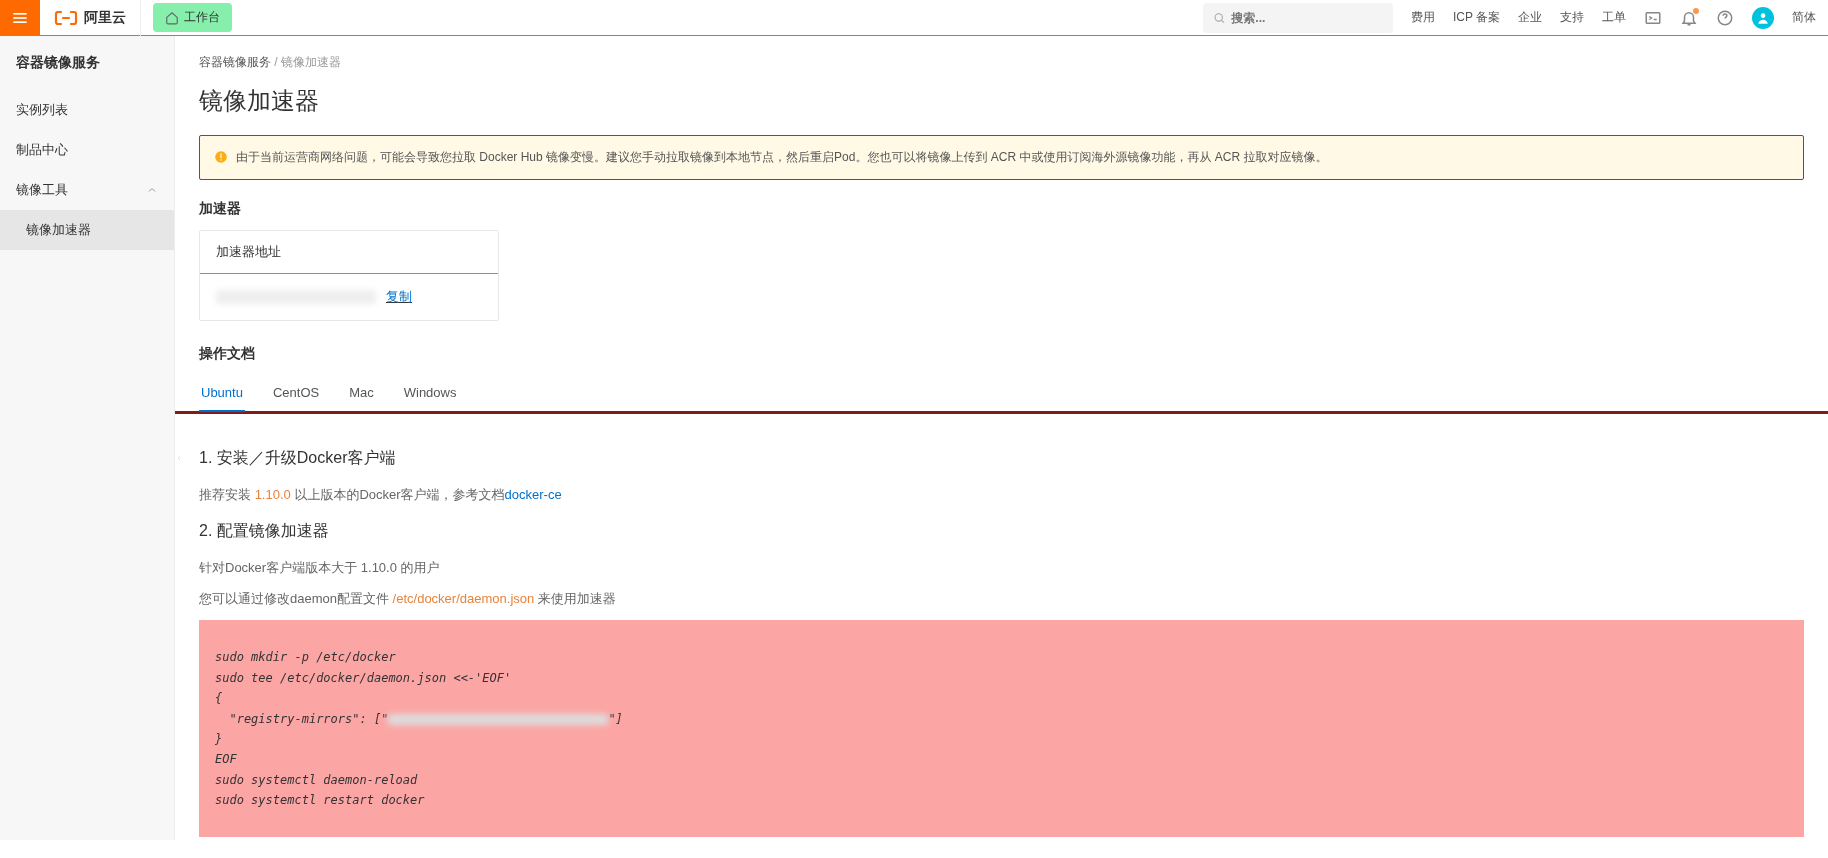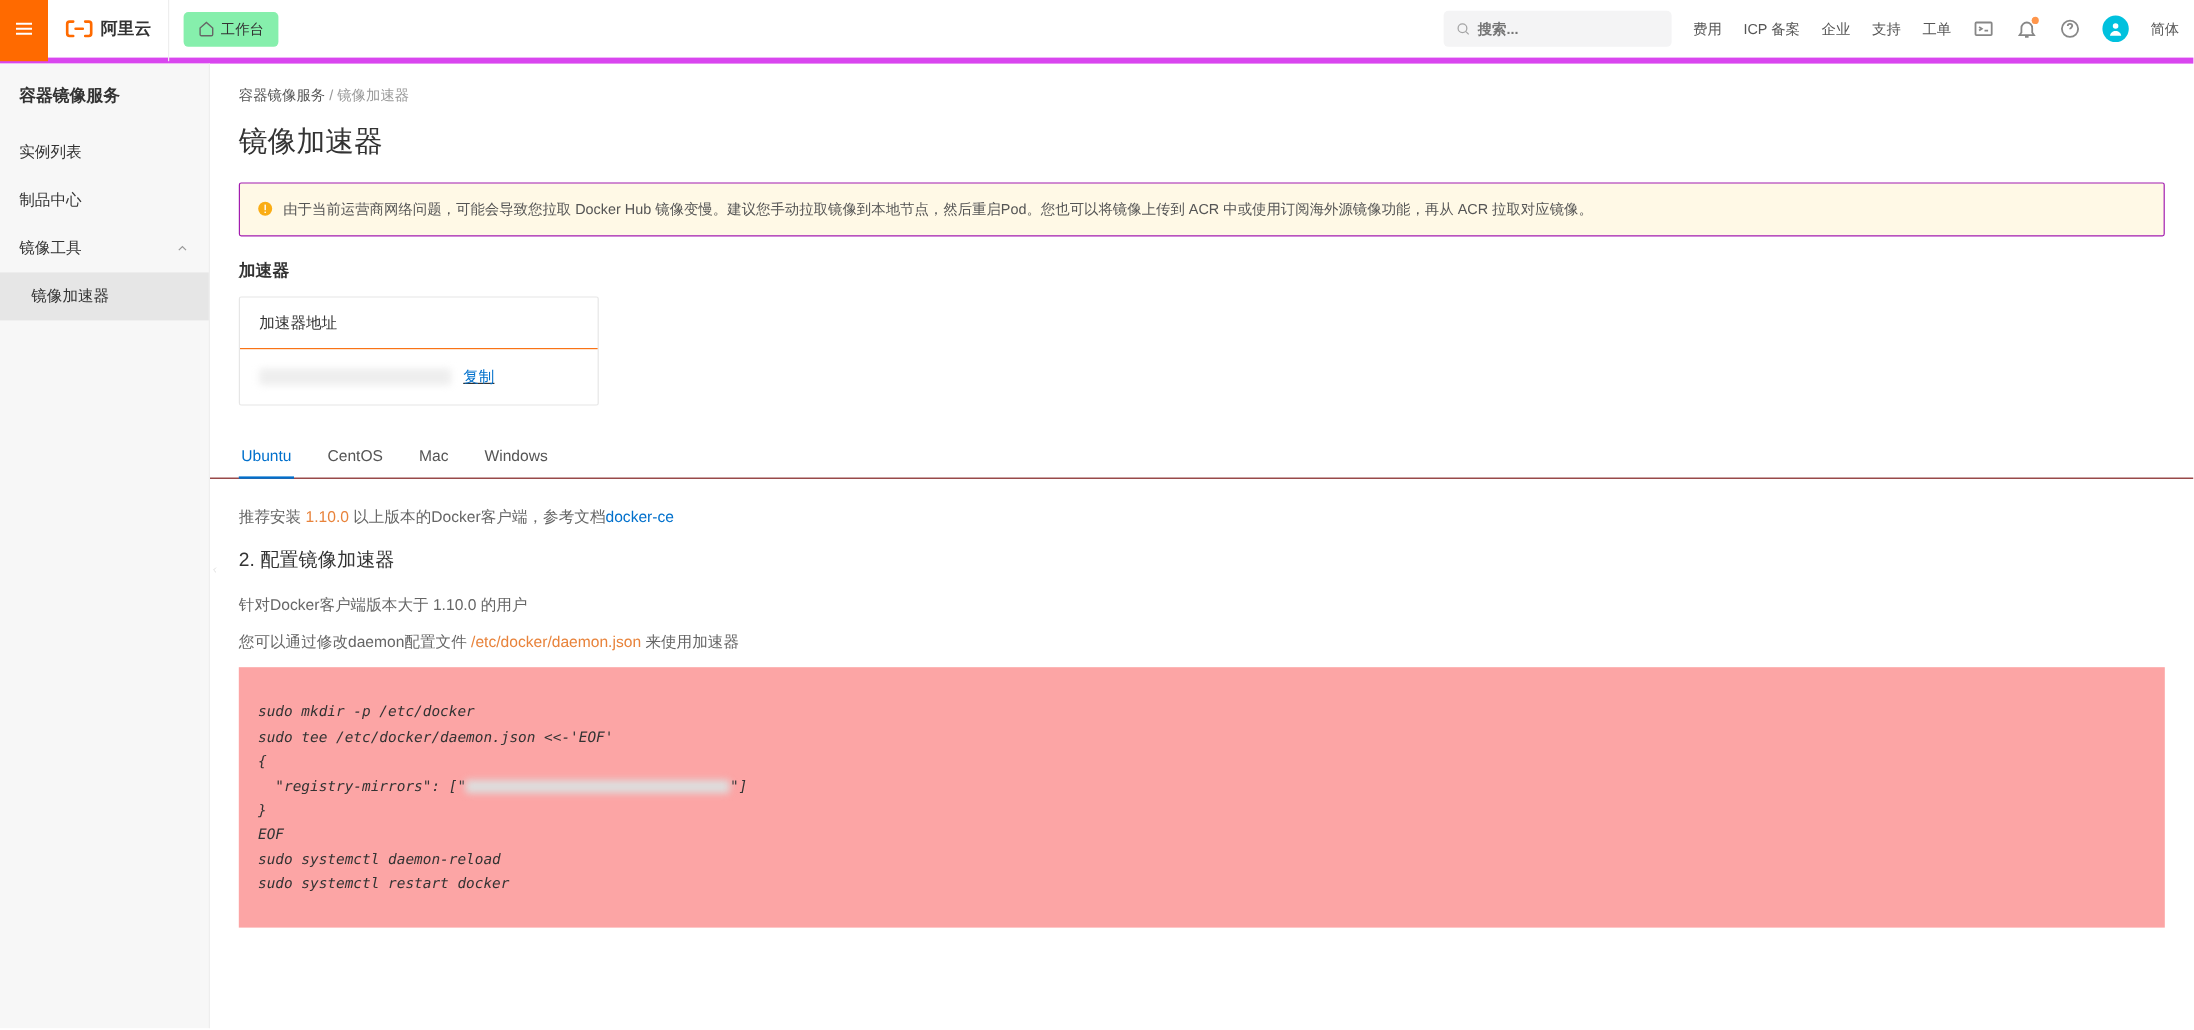--- a/index.html
+++ b/index.html
@@ -1,17 +1,17 @@
 <!DOCTYPE html>
 <html><head>
 <meta charset="utf-8">
 <style>
 *{margin:0;padding:0;box-sizing:border-box;}
 body{font-family:-apple-system,BlinkMacSystemFont,"PingFang SC","Hiragino Sans GB","Microsoft YaHei",sans-serif;font-size:13px;color:#333;background:#fff;overflow-x:hidden;}
-.top-bar{height:53px;display:flex;align-items:center;border-bottom:5px solid #d946ef;}
+.top-bar{height:36px;display:flex;align-items:center;border-bottom:1px solid #d946ef;}
 .hamburger{width:40px;height:54px;background:#ff6a00;display:flex;align-items:center;justify-content:center;cursor:pointer;}
 .hamburger svg{width:20px;height:20px;}
 .logo-box{display:flex;align-items:center;padding:0 14px;border-right:1px solid #eee;height:54px;}
 .logo-box svg{width:24px;height:24px;}
 .logo-text{font-weight:bold;margin-left:6px;font-size:14px;}
 .workbench{display:flex;align-items:center;margin-left:12px;padding:6px 12px;background:#86efac;border-radius:4px;cursor:pointer;font-size:12px;}
 .workbench svg{width:14px;height:14px;margin-right:5px;}
 .top-right{margin-left:auto;display:flex;align-items:center;padding-right:12px;gap:18px;}
 .search-box{width:190px;height:30px;background:#f4f4f5;border-radius:4px;display:flex;align-items:center;padding:0 10px;}
 .search-box svg{width:14px;height:14px;opacity:.5;}
@@ -33,21 +33,21 @@
 .crumb a{color:#555;text-decoration:none;}
 .page-title{padding:4px 24px 18px;font-size:24px;font-weight:500;}
 .alert{margin:0 24px 20px;padding:12px 14px;background:#fff9e6;border:1px solid #a21caf;border-radius:2px;display:flex;align-items:flex-start;font-size:12px;color:#555;line-height:1.6;}
 .alert svg{flex-shrink:0;width:14px;height:14px;margin-right:8px;margin-top:2px;}
 .sec-title{padding:0 24px 12px;font-weight:bold;font-size:14px;}
 .card{margin:0 24px 24px;border:1px solid #e6e6e6;border-radius:2px;width:300px;}
 .card-head{padding:12px 16px;border-bottom:1px solid #f97316;font-size:13px;}
 .card-body{padding:14px 16px;display:flex;align-items:center;text-decoration:underline;}
 .masked{width:160px;height:14px;background:#eee;filter:blur(3px);border-radius:2px;}
 .copy-link{color:#0070cc;cursor:pointer;margin-left:10px;font-size:13px;}
-.tabs{display:flex;gap:26px;padding:0 24px;border-bottom:1px solid #7f1d1d;}
+.tabs{display:flex;gap:26px;padding:0 24px;border-bottom:3px solid #7f1d1d;}
 .tab{padding:10px 2px;cursor:pointer;font-size:13px;color:#555;border-bottom:2px solid transparent;margin-bottom:-1px;}
 .tab.active{color:#0070cc;border-bottom-color:#0070cc;}
 .content{padding:20px 24px;}
 .h3{font-size:16px;margin:14px 0 14px;color:#333;}
 .p{font-size:13px;color:#666;line-height:1.8;margin-bottom:8px;}
 .orange{color:#e8833b;}
 .link{color:#0070cc;cursor:pointer;}
 .code-block{background:#fca5a5;padding:27px 16px;font-family:Consolas,Monaco,monospace;font-size:12px;line-height:1.7;color:#333;white-space:pre;margin-top:10px;font-style:italic;}
 .code-mask{display:inline-block;width:220px;height:11px;background:#ddd;filter:blur(3px);vertical-align:middle;border-radius:2px;}
 </style>
@@ -151,28 +151,30 @@
 
     <div class="sec-title">加速器</div>
     <div class="card">
       <div class="card-head">加速器地址</div>
       <div class="card-body">
         <div class="masked"></div>
         <span class="copy-link">复制</span>
       </div>
     </div>
 
+    <div class="sec-title">操作文档</div>
     <div class="tabs">
       <div class="tab active">Ubuntu</div>
       <div class="tab">CentOS</div>
       <div class="tab">Mac</div>
       <div class="tab">Windows</div>
     </div>
 
     <div class="content">
+      <div class="h3">1. 安装／升级Docker客户端</div>
       <div class="p"><span>推荐安装 </span><span class="orange">1.10.0</span><span> 以上版本的Docker客户端，参考文档</span><span class="link">docker-ce</span></div>
 
       <div class="h3">2. 配置镜像加速器</div>
       <div class="p">针对Docker客户端版本大于 1.10.0 的用户</div>
       <div class="p"><span>您可以通过修改daemon配置文件 </span><span class="orange">/etc/docker/daemon.json</span><span> 来使用加速器</span></div>
 
       <div class="code-block"><span>sudo mkdir -p /etc/docker</span>
 <span>sudo tee /etc/docker/daemon.json &lt;&lt;-'EOF'</span>
 <span>{</span>
 <span>  "registry-mirrors": ["</span><span class="code-mask"></span><span>"]</span>

